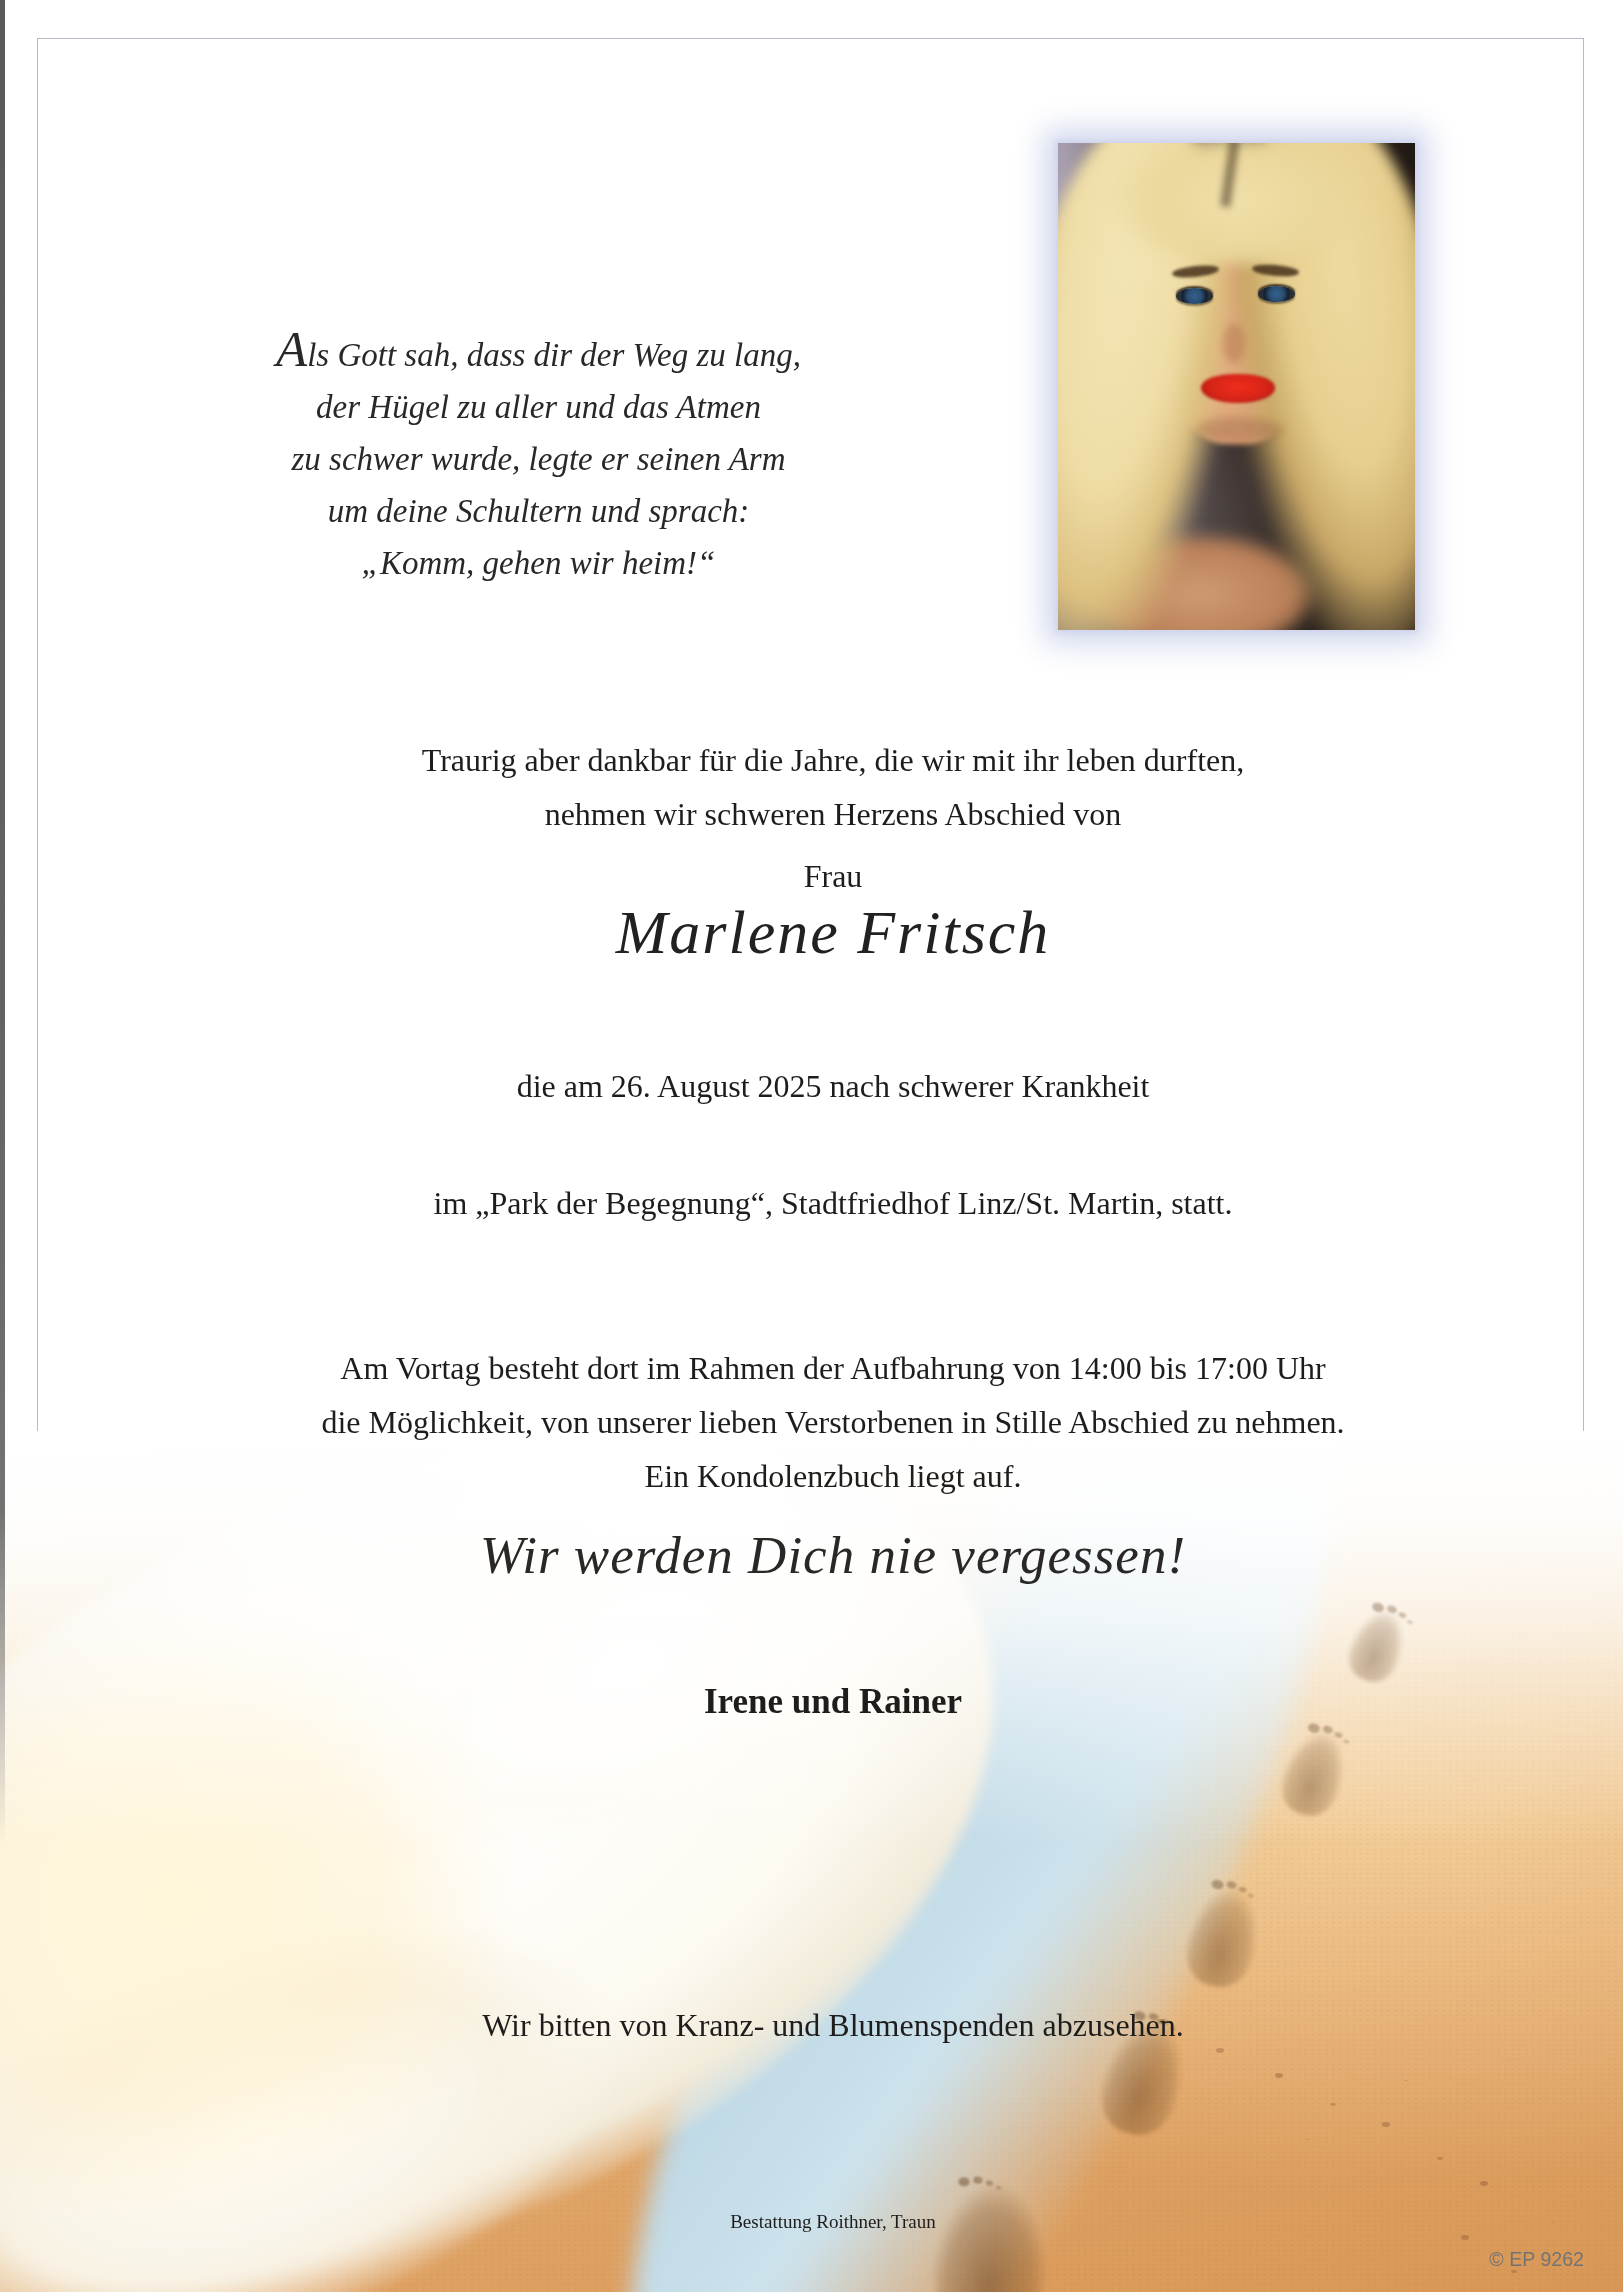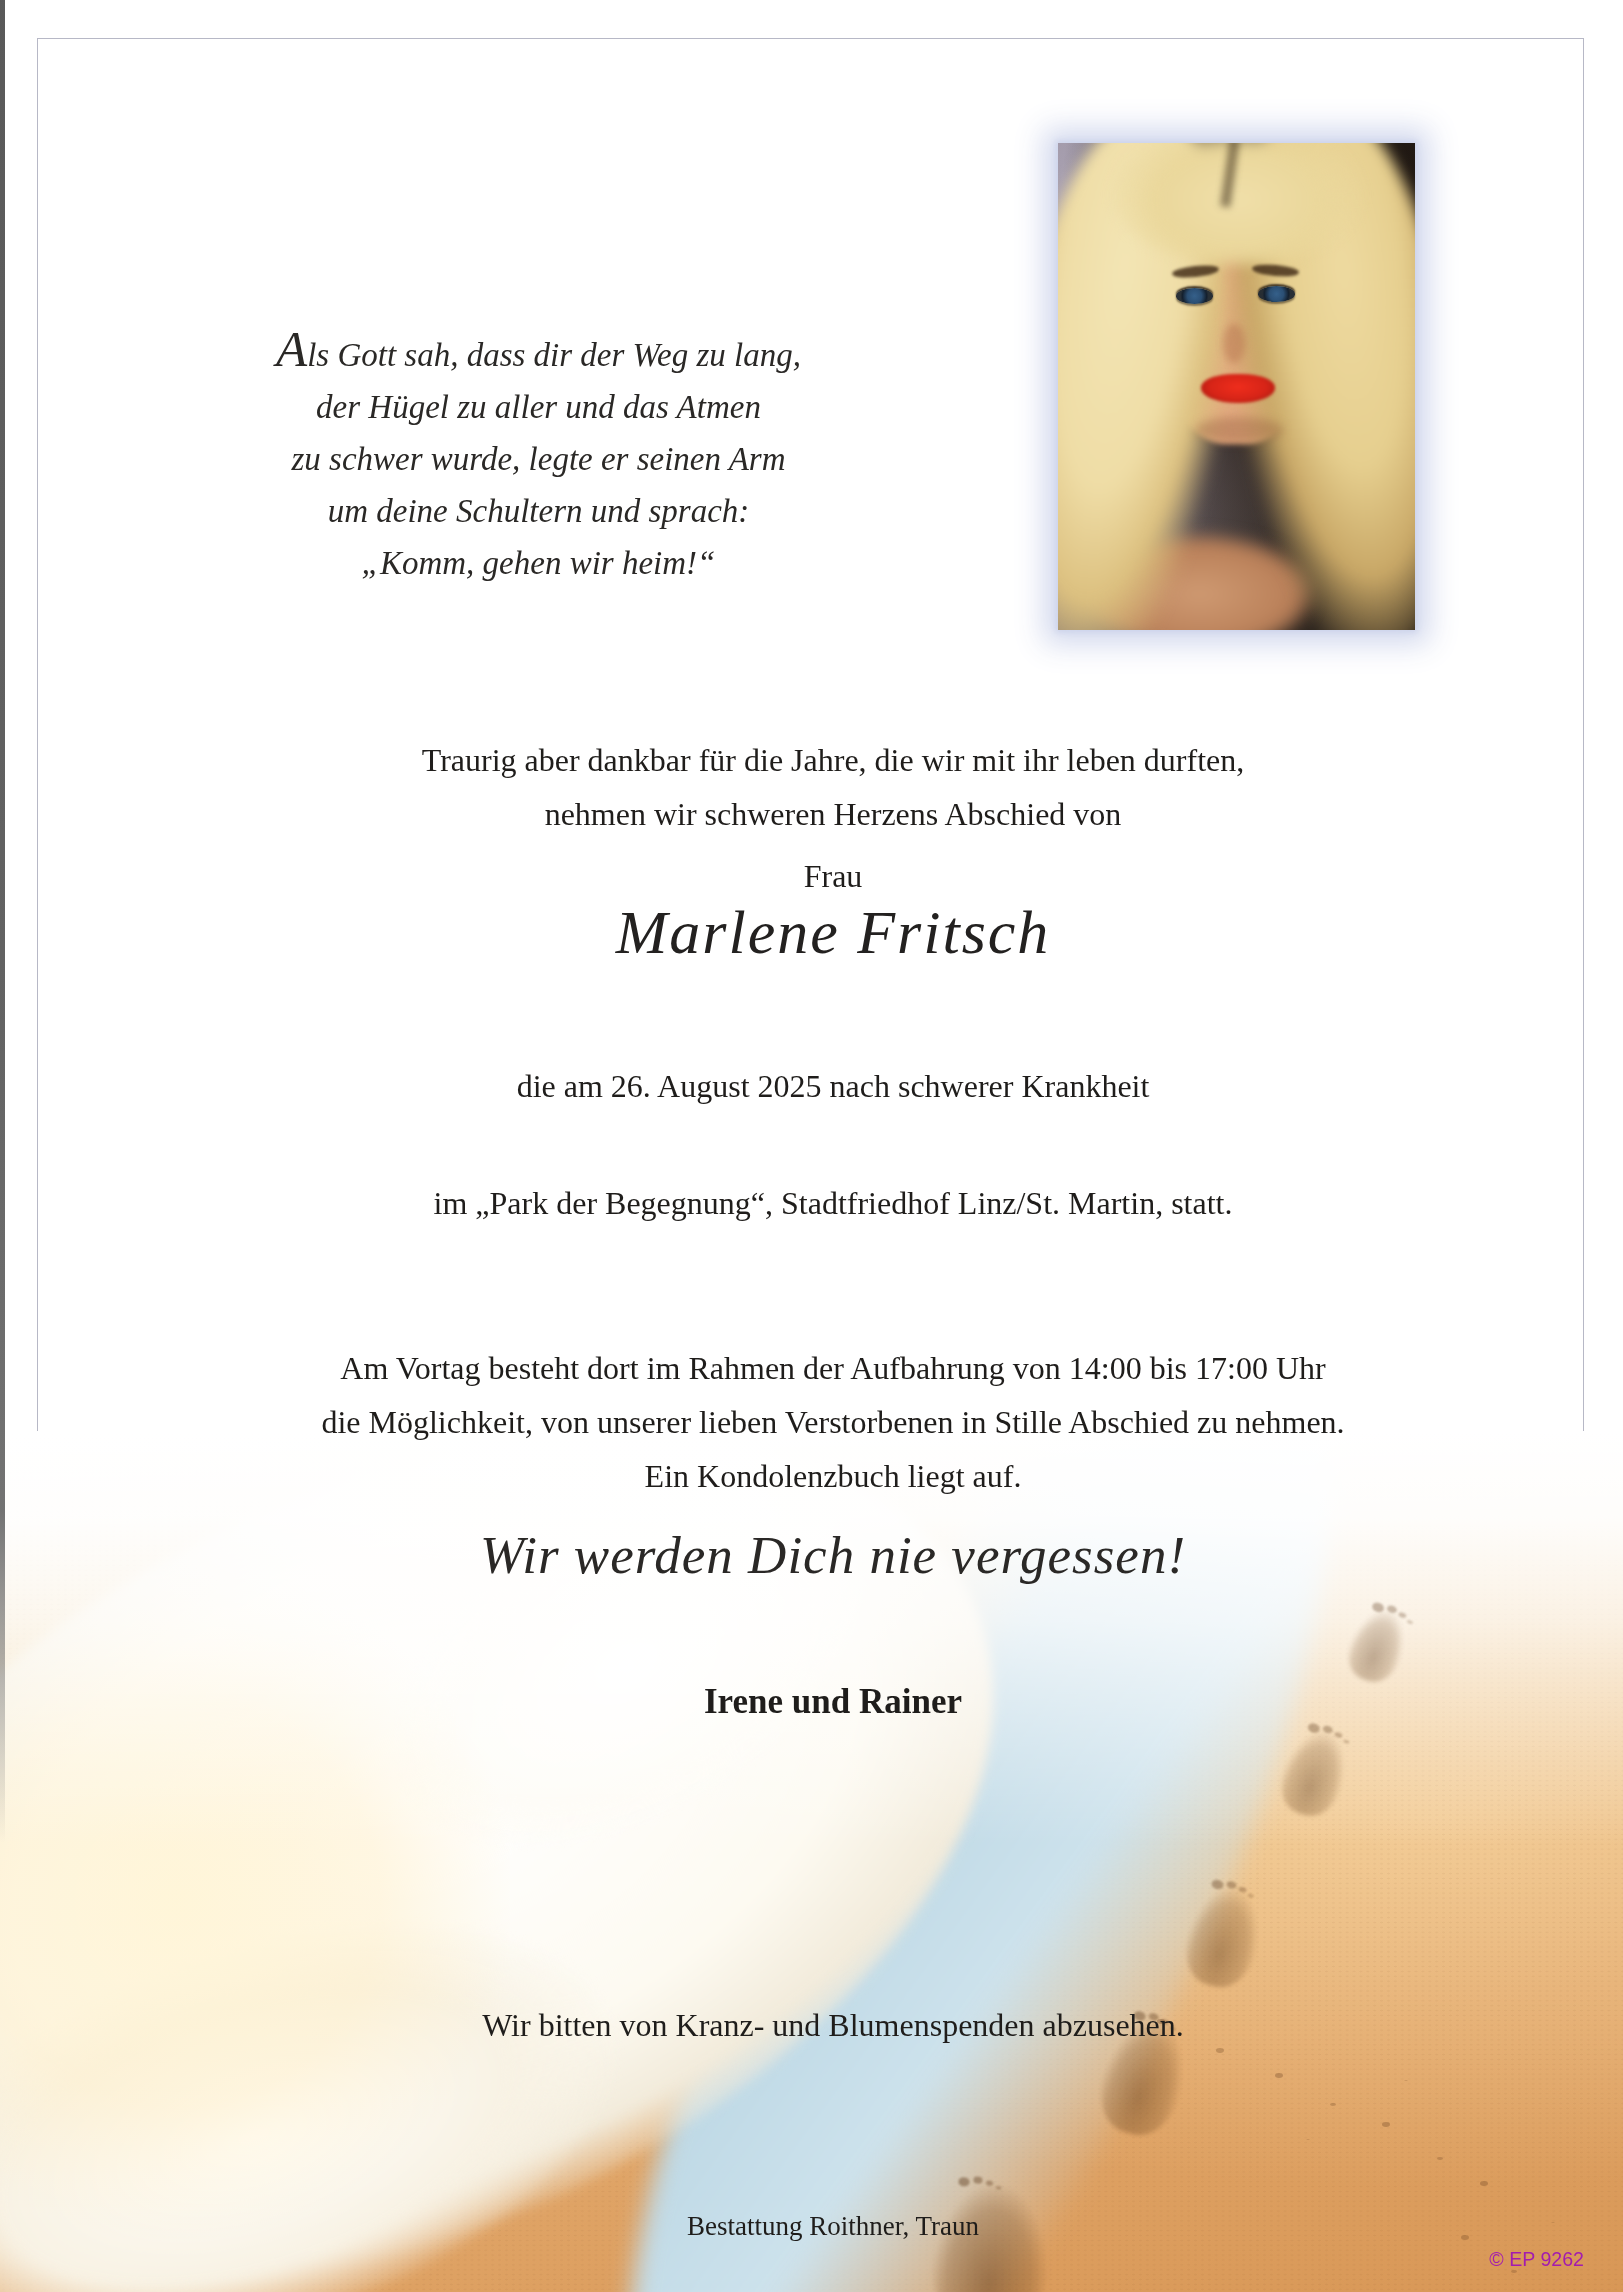--- a/index.html
+++ b/index.html
@@ -40,25 +40,25 @@
   }
   .death   { top:1059px; }
   .funeral { top:1176px; }
   .viewing { top:1294px;margin-top:47px; }
   .farewell{
     top:1525px; font-style:italic; font-size:53px; letter-spacing:1px; color:#2a2826;
   }
   .mourners{ top:1682px; font-size:35px; font-weight:bold; }
   .in-name { top:1845px; }
   .donations{ top:1998px; }
-  .funeral-home { top:2211px; font-size:27px; }
+  .funeral-home { top:2211px; font-size:19px; }
   .copyright {
     position:absolute; left:1476px; top:2248px; width:108px; text-align:right;
     font-family:"Liberation Sans","DejaVu Sans",sans-serif;
-    font-size:19.6px; color:#a21caf; z-index:5;
+    font-size:19.6px; color:#737373; z-index:5;
   }
 
   
   .photo {
     position:absolute; left:1058px; top:143px; width:357px; height:487px;
     overflow:hidden; z-index:3;
     box-shadow:0 0 27.4px 13.7px rgba(208,214,236,.95), 0 0 5.9px 2px rgba(190,198,228,.9);
     background:
       radial-gradient(ellipse at 80% 15%, rgba(18,12,8,.95) 0%, rgba(36,26,17,.8) 40%, rgba(36,26,17,0) 70%),
       radial-gradient(ellipse at 5% 10%, rgba(172,164,180,.95) 0%, rgba(132,124,140,.55) 45%, rgba(132,124,140,0) 75%),

